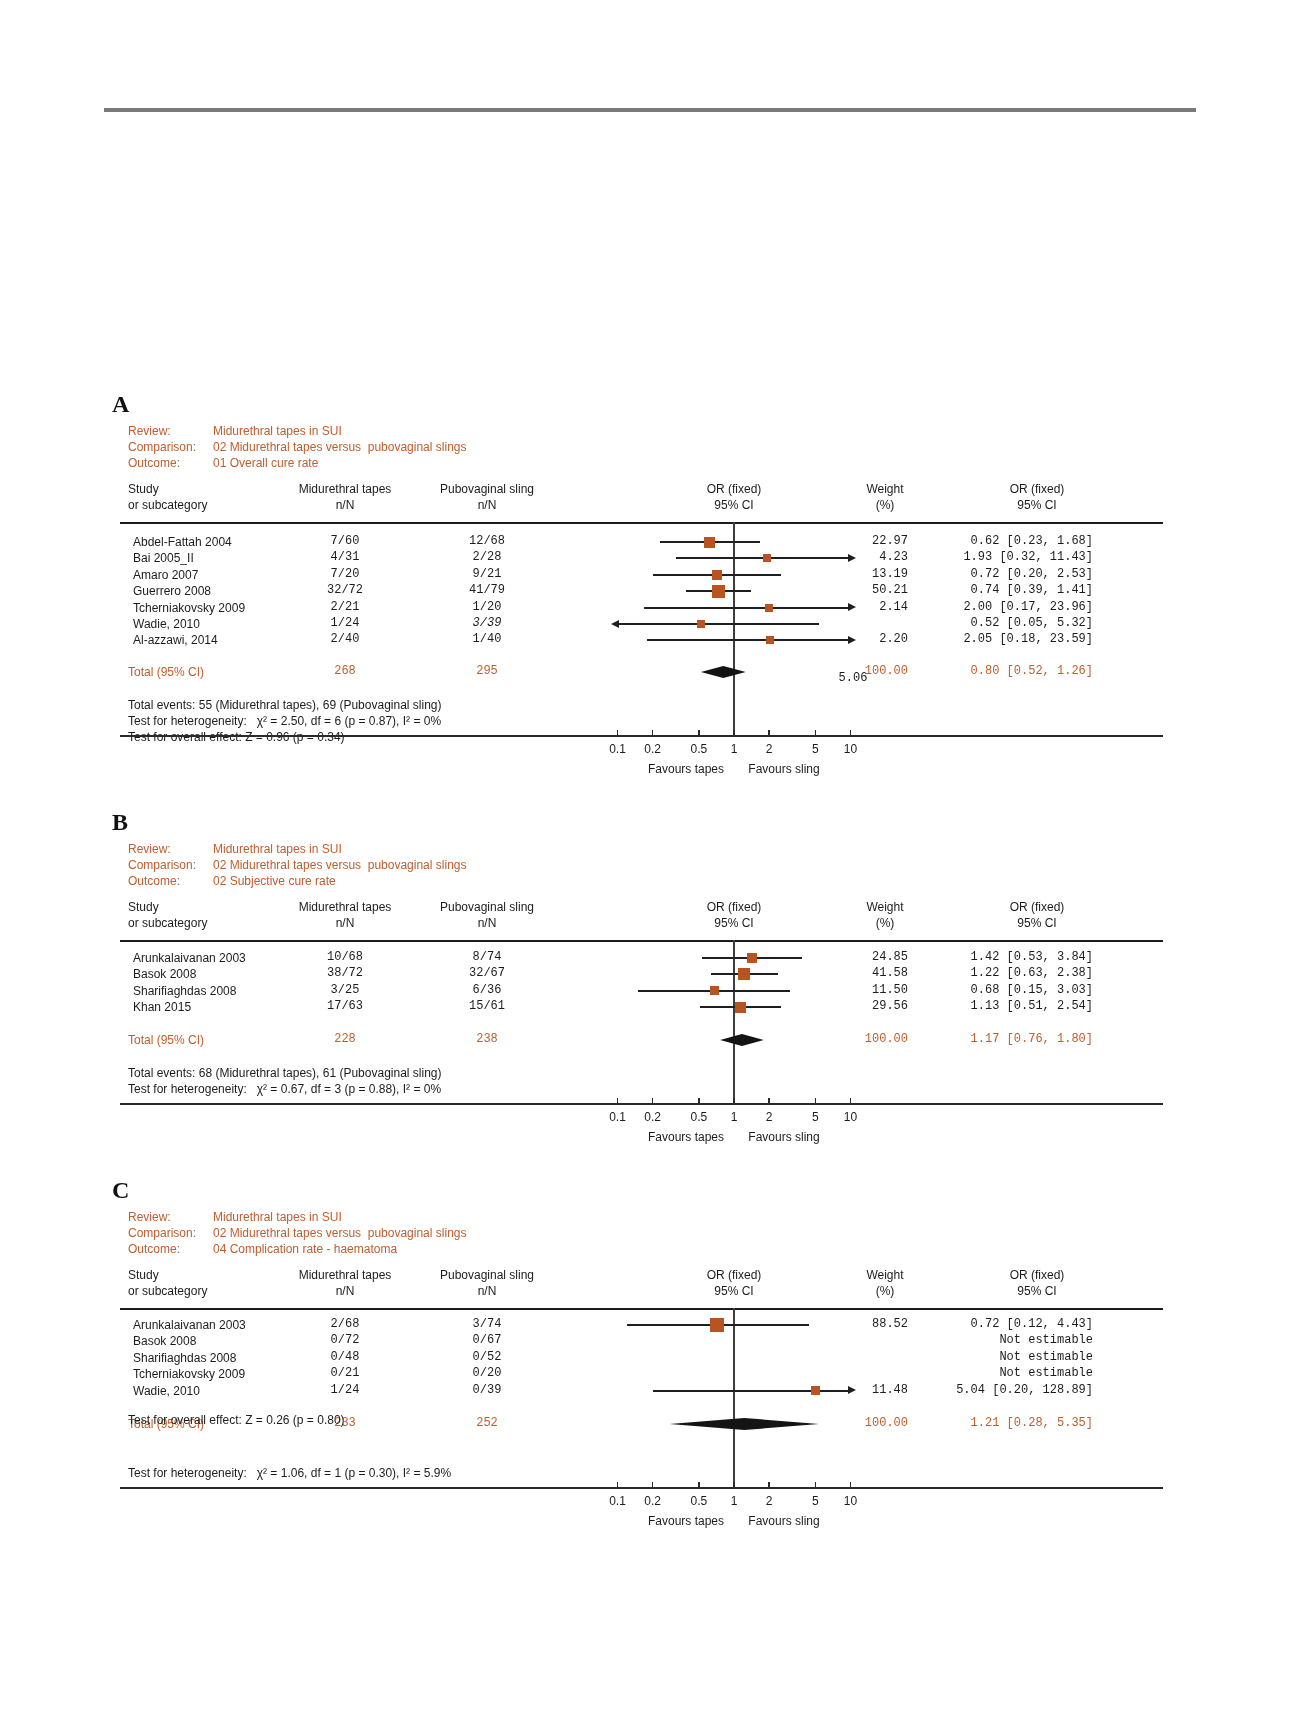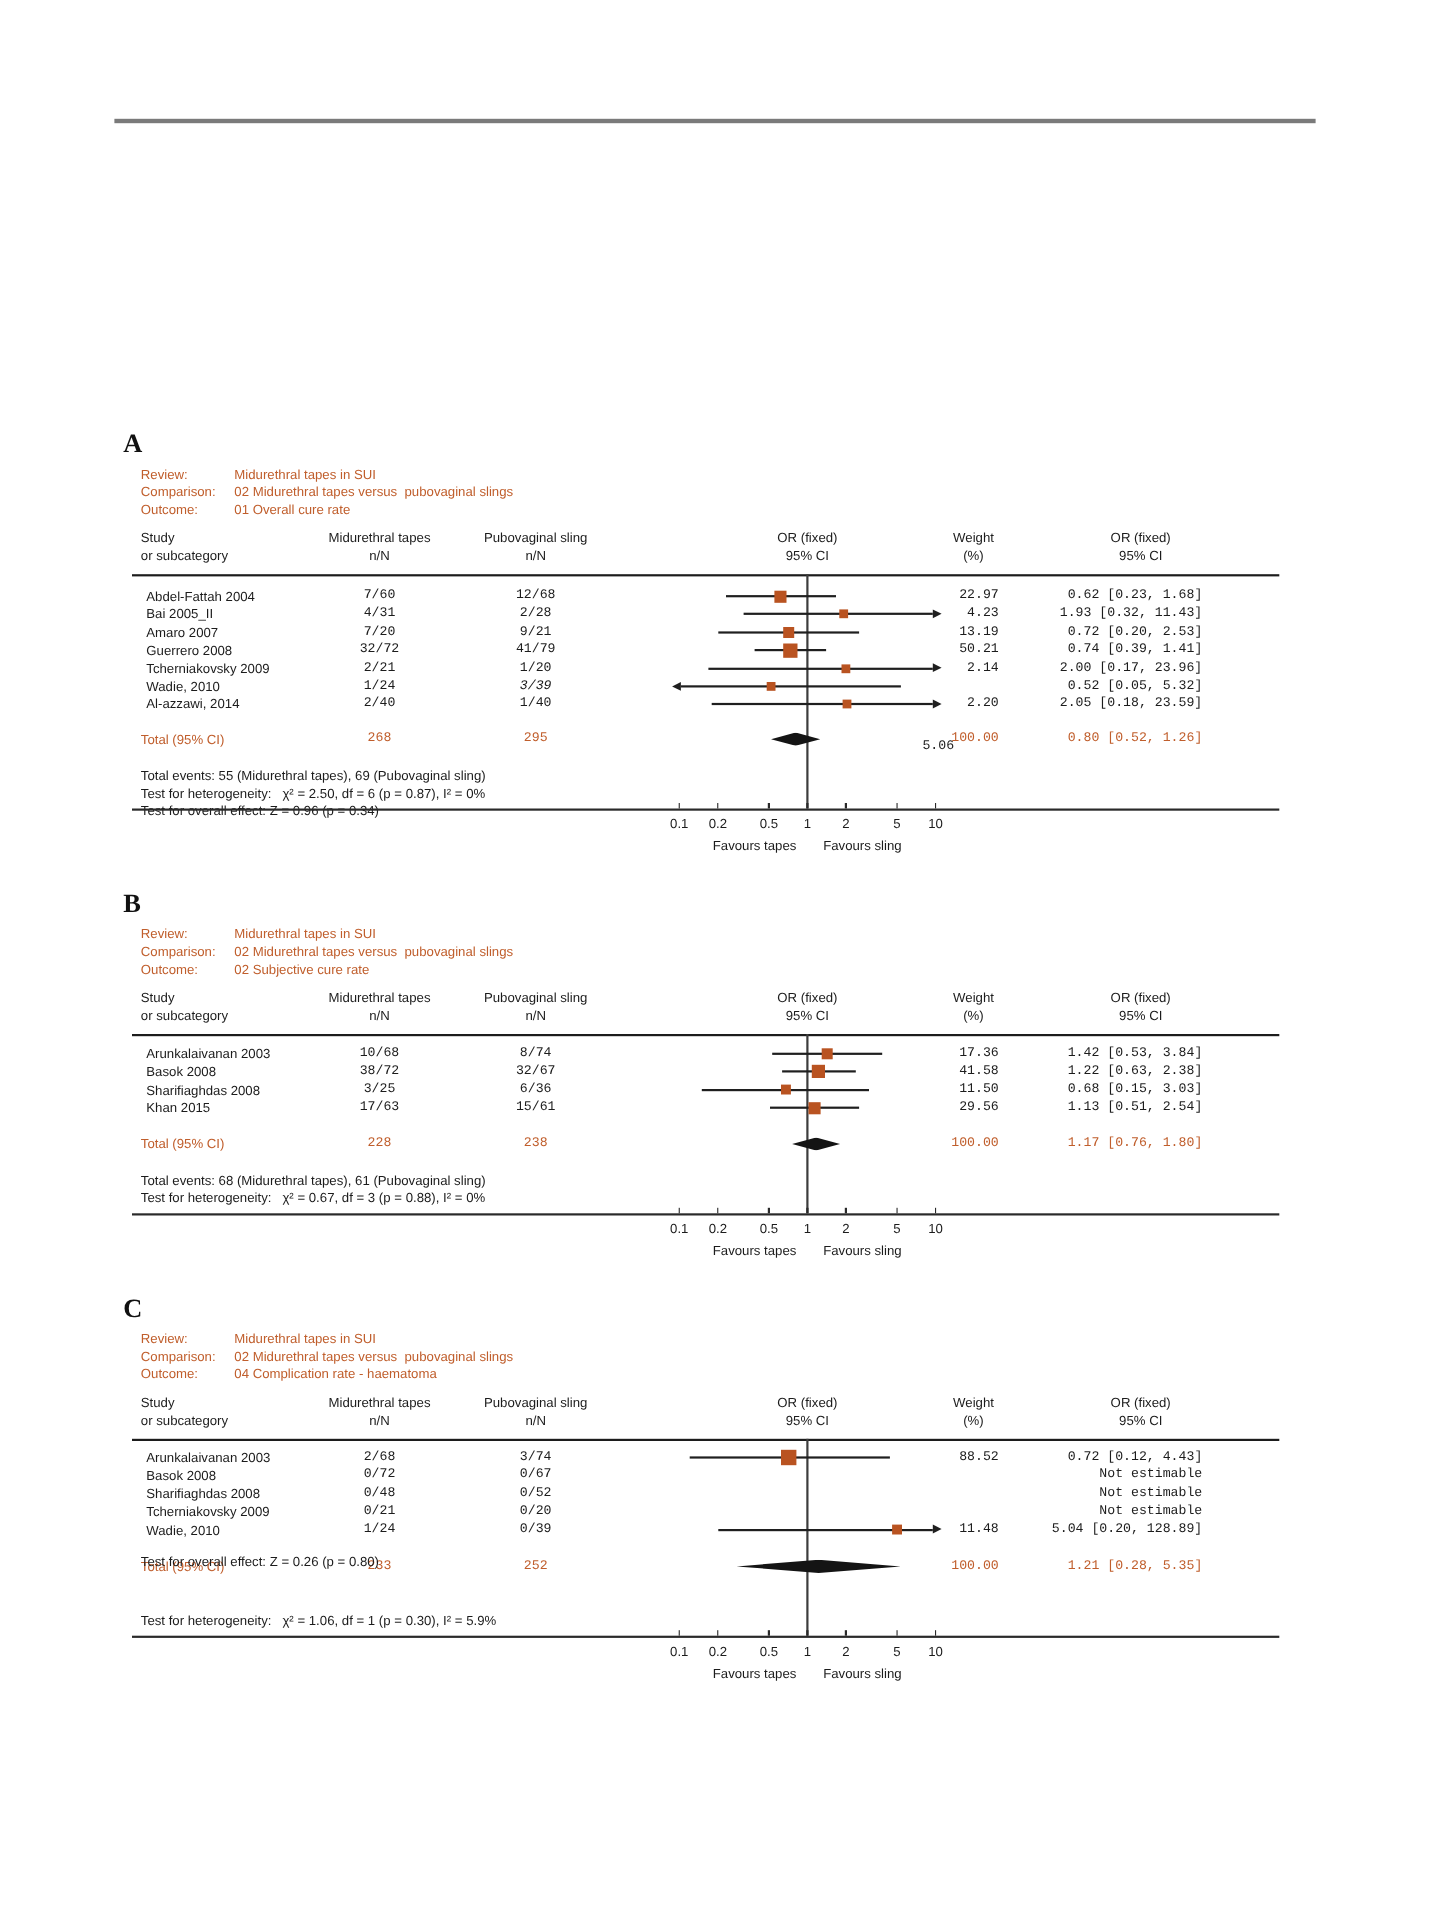--- a/index.html
+++ b/index.html
@@ -221,21 +221,21 @@
       <div class="abs" style="left: 849.75px; top: 730px; width: 1.5px; height: 5px; background: rgb(42, 42, 42);"></div>
       <div class="abs sans" style="left: 830.5px; top: 741px; width: 40px; text-align: center;">10</div>
       <div class="abs sans" style="left: 606px; top: 761px; width: 160px; text-align: center;">Favours tapes</div>
       <div class="abs sans" style="left: 704px; top: 761px; width: 160px; text-align: center;">Favours sling</div>
     </div>
   <div class="abs layer" style="left:0;top:0;width:1300px;height:1734px">
       <div class="abs" style="left: 733px; top: 940px; width: 2px; height: 163px; background: rgb(61, 61, 61);"></div>
       <div class="abs sans" style="left: 133px; top: 950px; width: 240px;">Arunkalaivanan 2003</div>
       <div class="abs mono" style="left: 275px; top: 950px; width: 140px; text-align: center;">10/68</div>
       <div class="abs mono" style="left: 417px; top: 950px; width: 140px; text-align: center;">8/74</div>
-      <div class="abs mono" style="left: 798px; top: 950px; width: 110px; text-align: right;">17.36</div>
+      <div class="abs mono" style="left: 798px; top: 950px; width: 110px; text-align: right;">24.85</div>
       <div class="abs mono" style="left: 933px; top: 950px; width: 160px; text-align: right;">1.42 [0.53, 3.84]</div>
       <div class="abs" style="left: 701.878px; top: 957px; width: 100.196px; height: 2px; background: rgb(31, 31, 31);"></div>
       <div class="abs" style="left: 746.742px; top: 953px; width: 10px; height: 10px; background: var(--marker);"></div>
       <div class="abs sans" style="left: 133px; top: 966.4px; width: 240px;">Basok 2008</div>
       <div class="abs mono" style="left: 275px; top: 966.4px; width: 140px; text-align: center;">38/72</div>
       <div class="abs mono" style="left: 417px; top: 966.4px; width: 140px; text-align: center;">32/67</div>
       <div class="abs mono" style="left: 798px; top: 966.4px; width: 110px; text-align: right;">41.58</div>
       <div class="abs mono" style="left: 933px; top: 966.4px; width: 160px; text-align: right;">1.22 [0.63, 2.38]</div>
       <div class="abs" style="left: 710.623px; top: 973.4px; width: 67.248px; height: 2px; background: rgb(31, 31, 31);"></div>
       <div class="abs" style="left: 738.061px; top: 968.4px; width: 12px; height: 12px; background: var(--marker);"></div>

